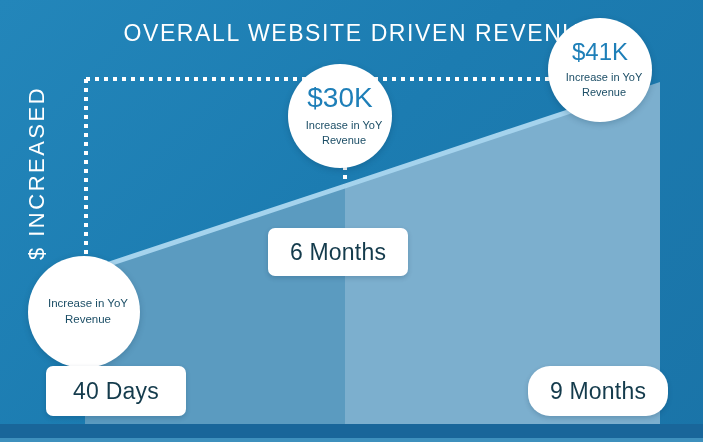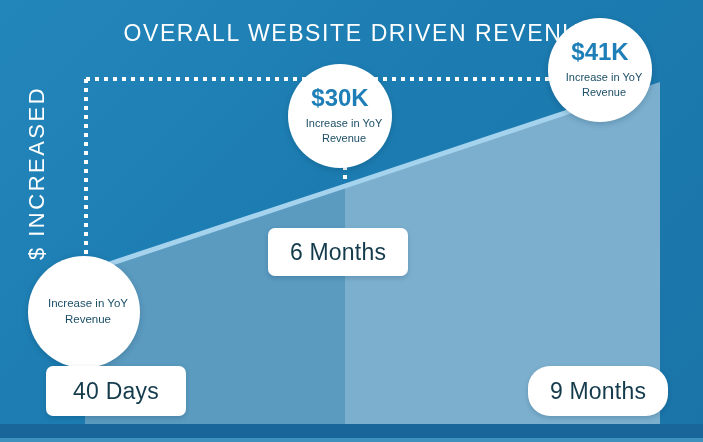--- a/index.html
+++ b/index.html
@@ -54,37 +54,37 @@
     border-radius:50%;
     background:#FFFFFF;
     display:flex;
     flex-direction:column;
     align-items:center;
     justify-content:center;
     box-shadow:0 2px 6px rgba(0,40,70,0.22);
   }
   .callout .amount {
     color:#1E7FB8;
-    font-weight:bold;
+    font-weight:normal;
     line-height:1;
   }
   .callout .sub {
     color:#1C4E66;
     line-height:1.35;
     text-align:center;
     white-space:nowrap;
     padding-left:8px;
   }
 
   #callout-90days  { left:28px;  top:256px; width:112px; height:112px; }
   #callout-90days  .amount { font-size:25px; margin-bottom:7px; }
   #callout-90days  .sub { font-size:11.5px; }
 
   #callout-6months { left:288px; top:64px;  width:104px; height:104px; }
-  #callout-6months .amount { font-size:24px; margin-bottom:6px; }
+  #callout-6months .amount { font-size:28px; margin-bottom:6px; }
   #callout-6months .sub { font-size:11px; }
 
   #callout-9months { left:548px; top:18px;  width:104px; height:104px; }
   #callout-9months .amount { font-size:24px; margin-bottom:6px; }
   #callout-9months .sub { font-size:11px; }
 
   
   .pill {
     position:absolute;
     background:#FFFFFF;

